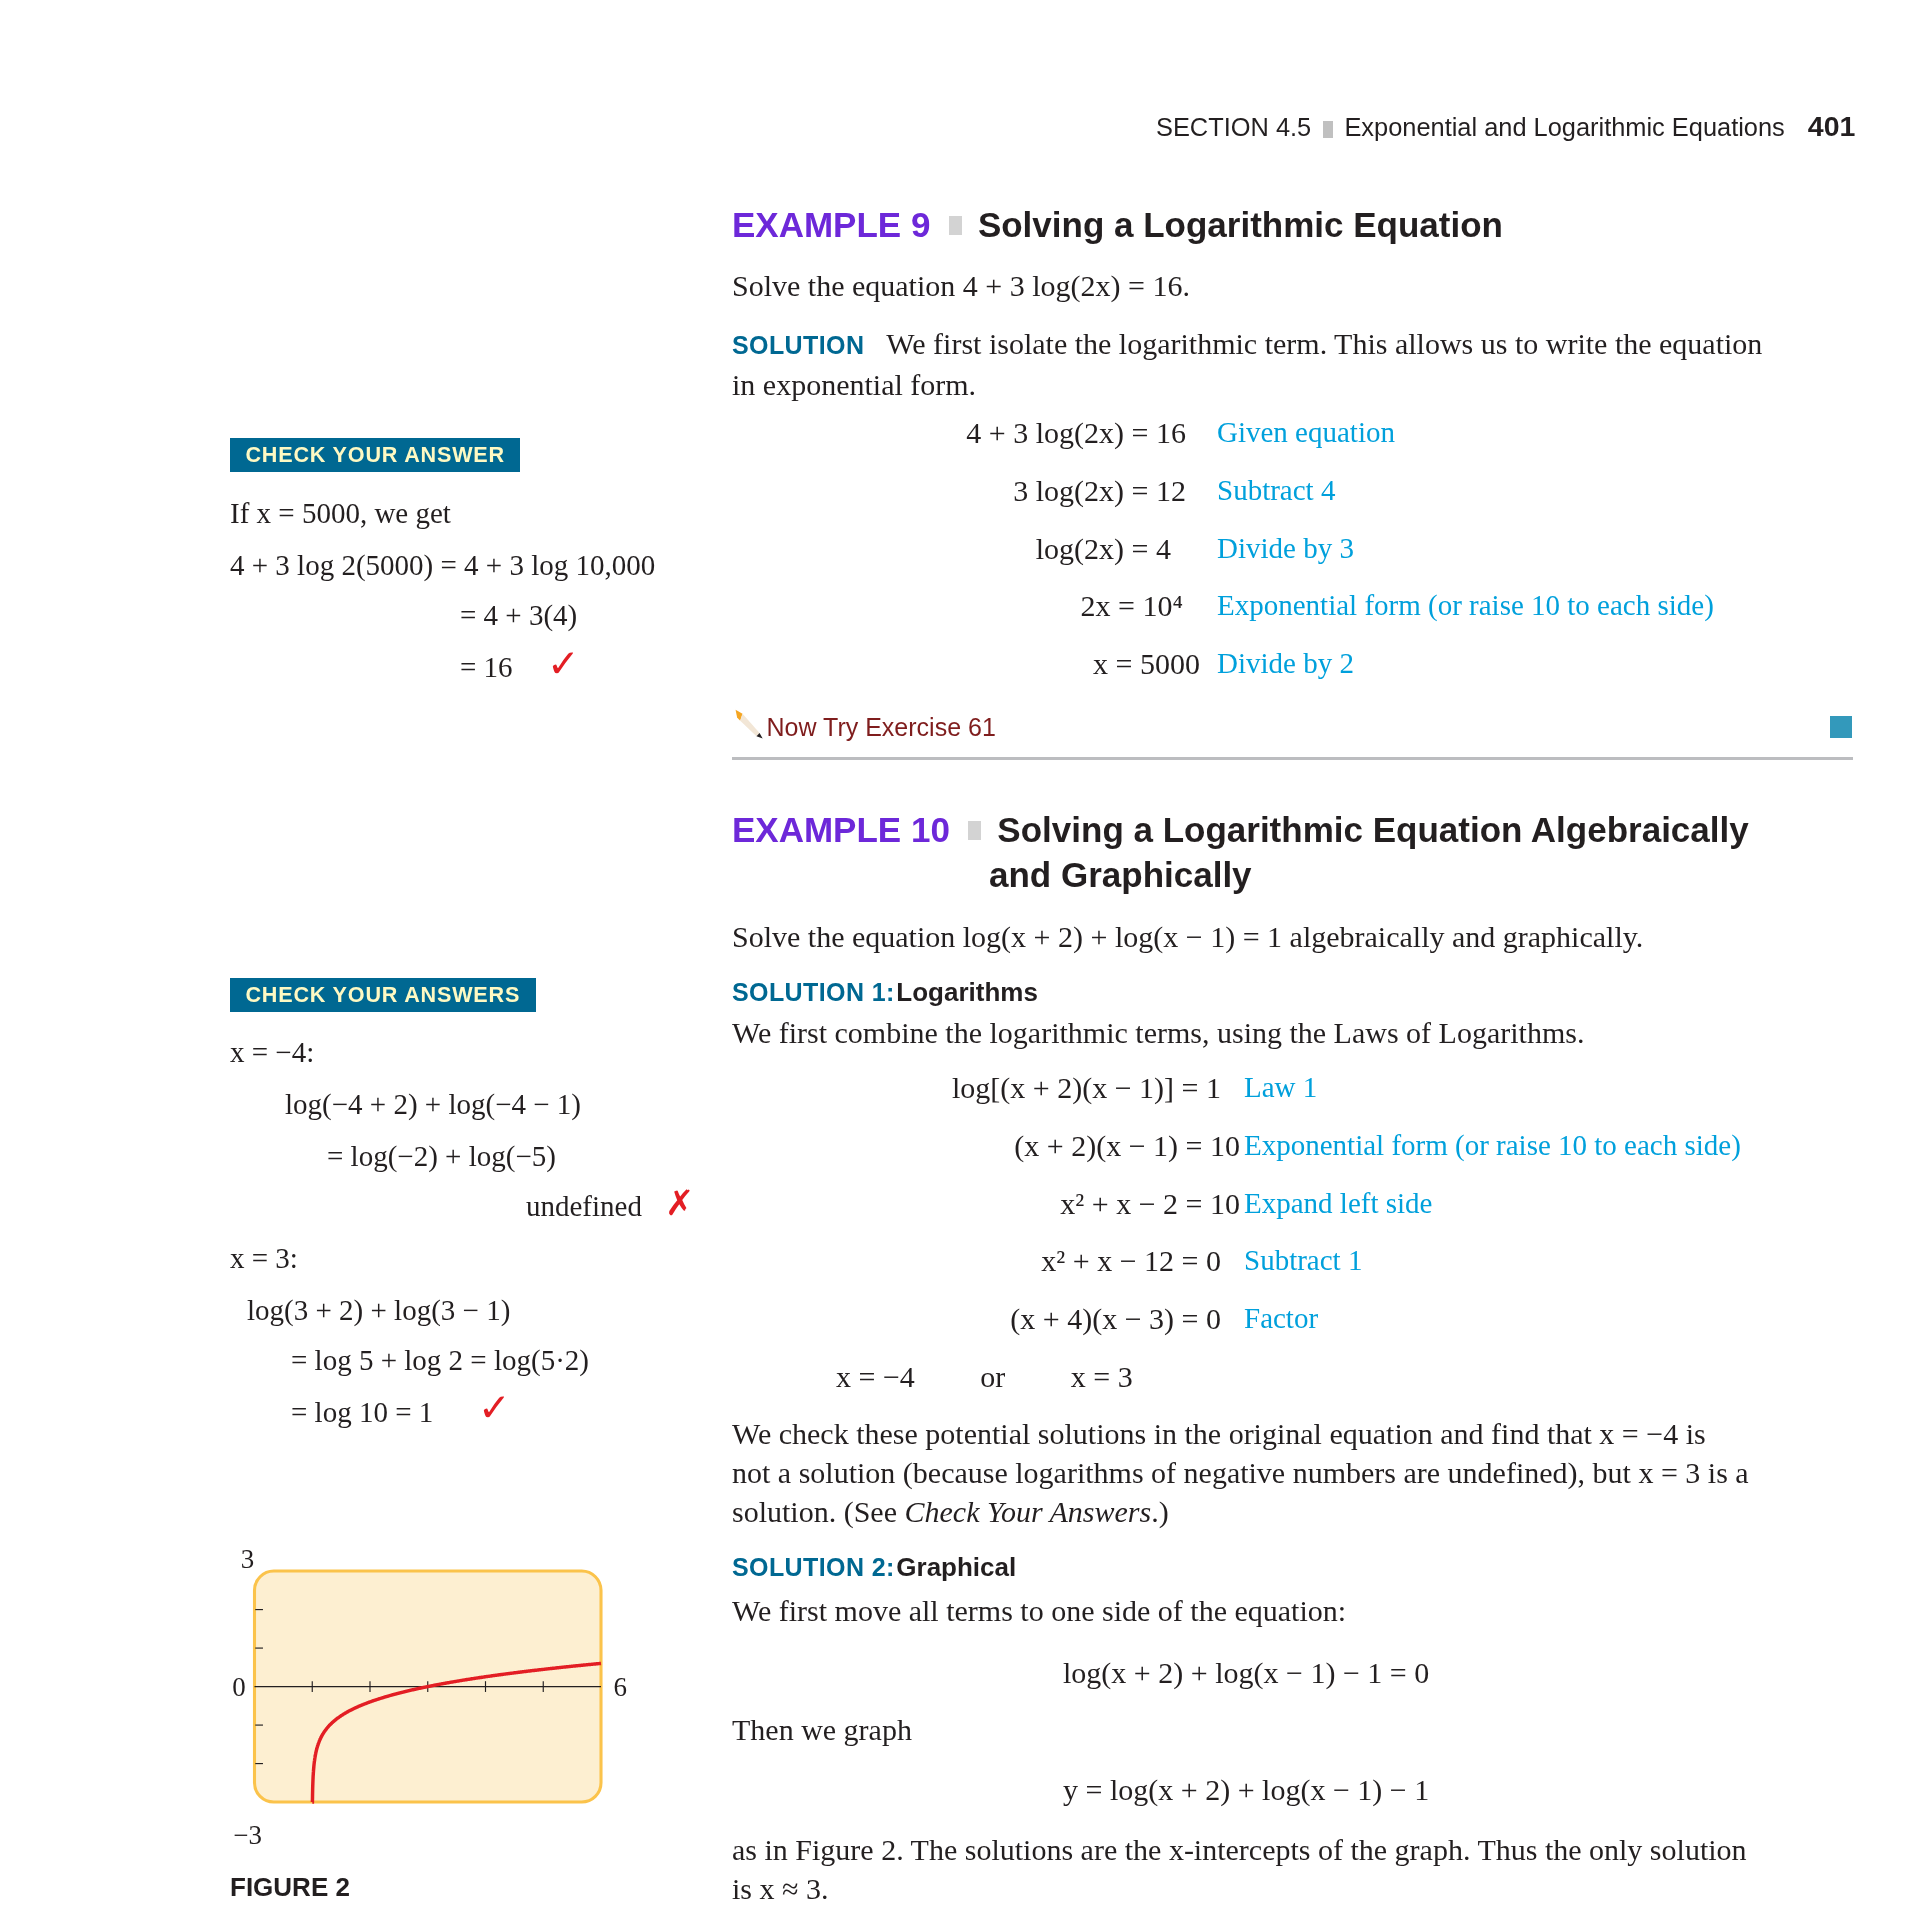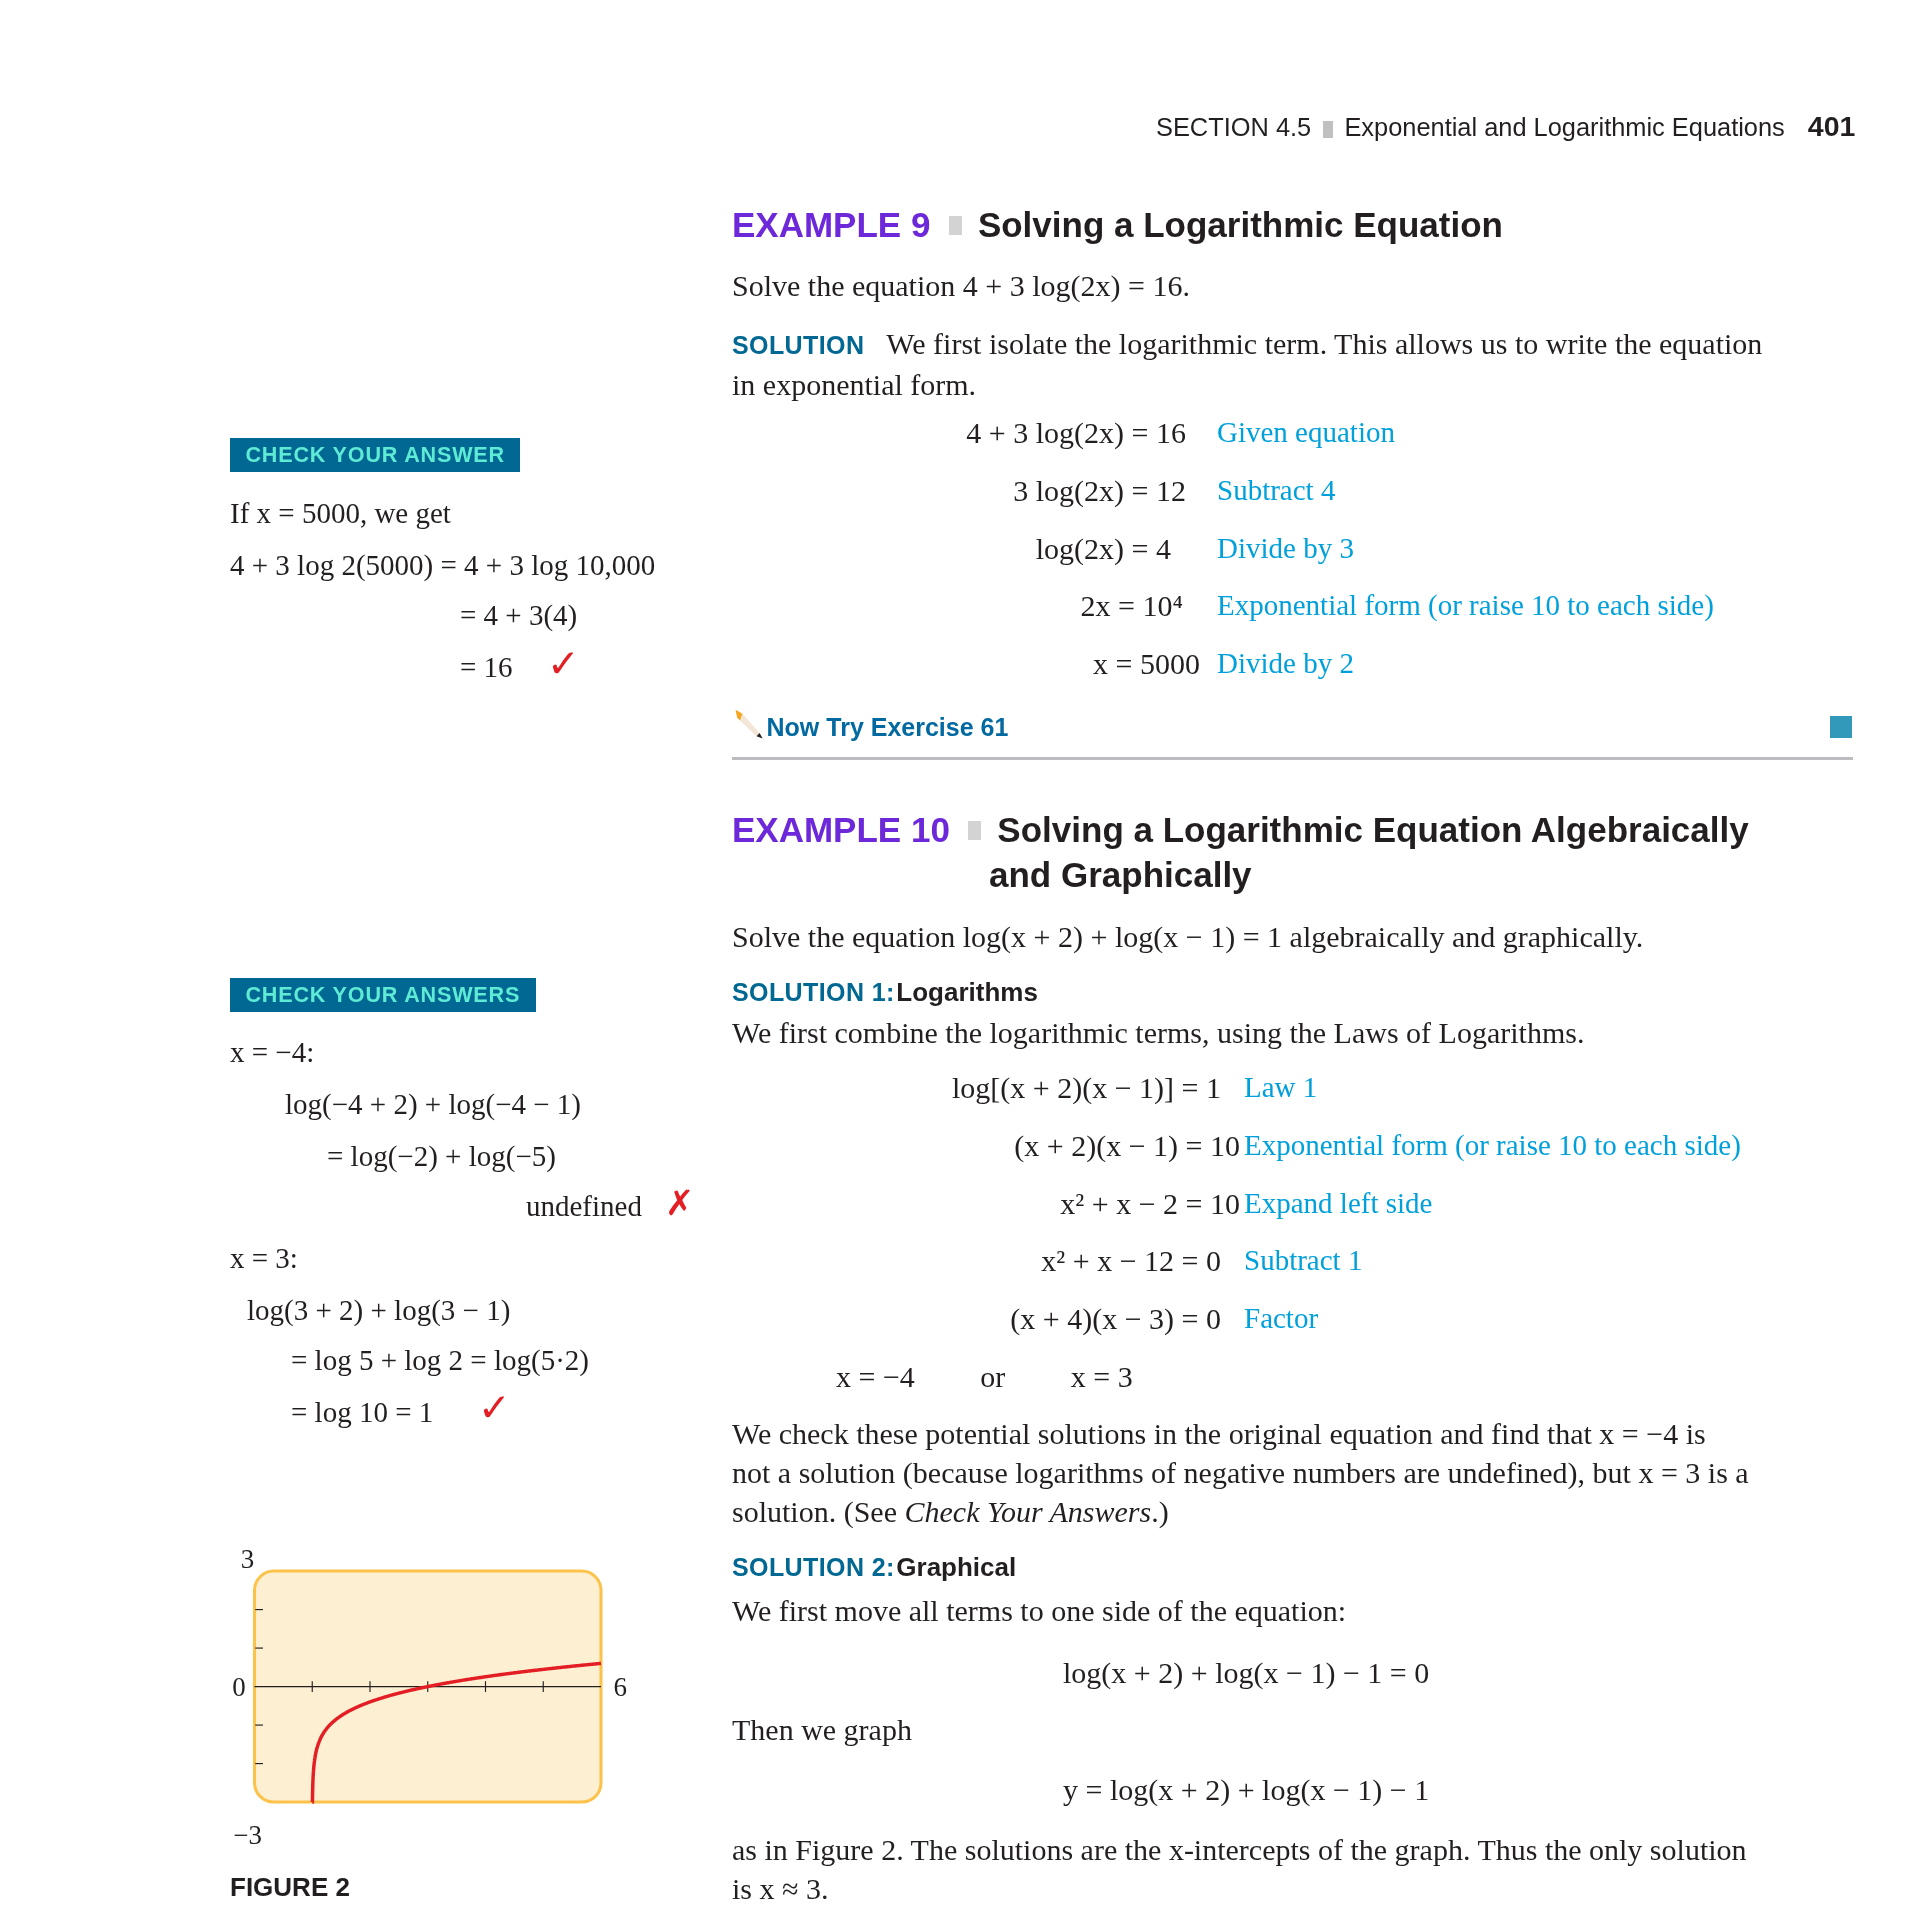--- a/index.html
+++ b/index.html
@@ -14,26 +14,26 @@
   .ex-head { font-size: 35px; font-weight: bold; white-space: nowrap; line-height: 45px; }
   .ex-head .label { color: #6d28d9; }
   .ex-head .sq { display: inline-block; width: 13px; height: 19px; background: #d3d3d3; margin: 0 16px 0 18.5px; vertical-align: 2.3px; }
   .ex-head .title { color: #231f20; }
   .body-text { font-size: 30px; line-height: 39px; }
   .sol-label { color: #006892; font-family: "Liberation Sans", sans-serif; font-weight: bold; font-size: 25px; letter-spacing: 0.4px; }
   .sol-sub { font-family: "Liberation Sans", sans-serif; font-weight: bold; font-size: 26px; color: #231f20; }
   .eq-row { position: absolute; font-size: 30px; white-space: nowrap; }
   .eq-lhs { position: absolute; text-align: right; }
   .eq-note { position: absolute; color: #00a0dc; font-size: 29px; white-space: nowrap; }
-  .check-badge { background: #006892; color: #5eead4; font-family: "Liberation Sans", sans-serif; font-weight: bold;
+  .check-badge { background: #006892; color: #fef9c3; font-family: "Liberation Sans", sans-serif; font-weight: bold;
                  font-size: 21.6px; padding: 3.9px 15.4px; letter-spacing: 0.8px; white-space: nowrap; }
   .side-text { font-size: 29px; white-space: nowrap; }
   .mark-ok { color: #e31e24; font-size: 39px; font-family: "DejaVu Sans", sans-serif; }
   .mark-bad { color: #e31e24; font-size: 35px; font-family: "DejaVu Sans", sans-serif; font-style: italic; }
-  .now-try { font-family: "Liberation Sans", sans-serif; font-weight: bold; color: #0369a1; font-size: 25px; white-space: nowrap; }
+  .now-try { font-family: "Liberation Sans", sans-serif; font-weight: normal; color: #7f1d1d; font-size: 25px; white-space: nowrap; }
   .end-sq { width: 21.6px; height: 21.6px; background: #3399bb; }
   .rule { height: 3.1px; background: #bcbdc0; }
   .fig-label { font-family: "Liberation Sans", sans-serif; font-weight: bold; font-size: 26px; }
 </style>
 </head>
 <body>
 
 <div class="abs runhead sans">
   <span>SECTION 4.5</span><span class="sq"></span><span>Exponential and Logarithmic Equations</span><span class="pg">401</span>
 </div>

